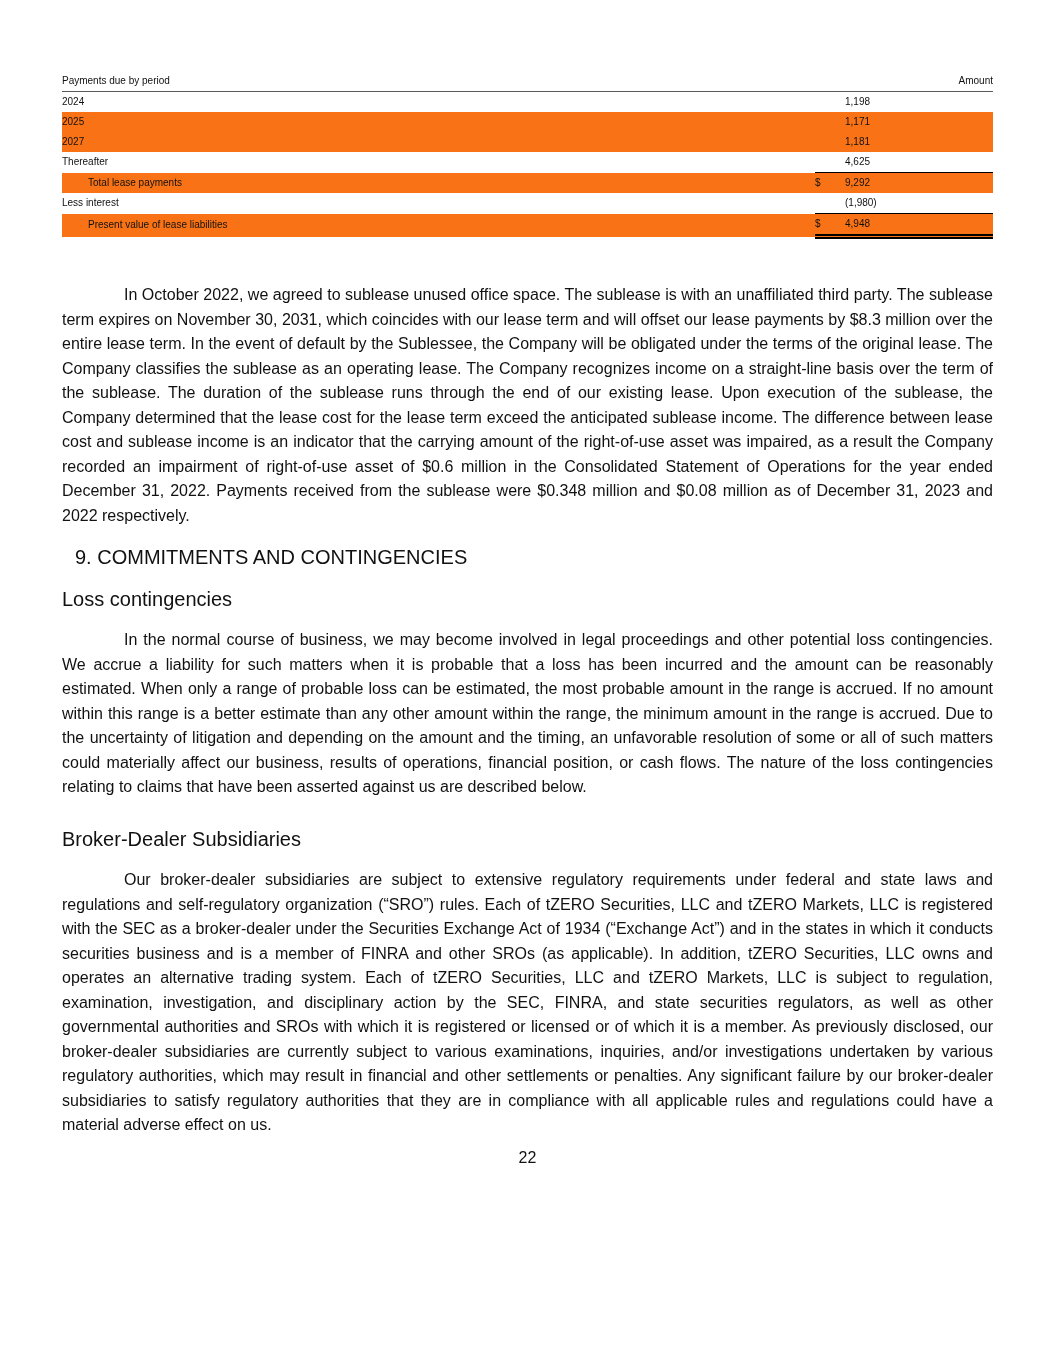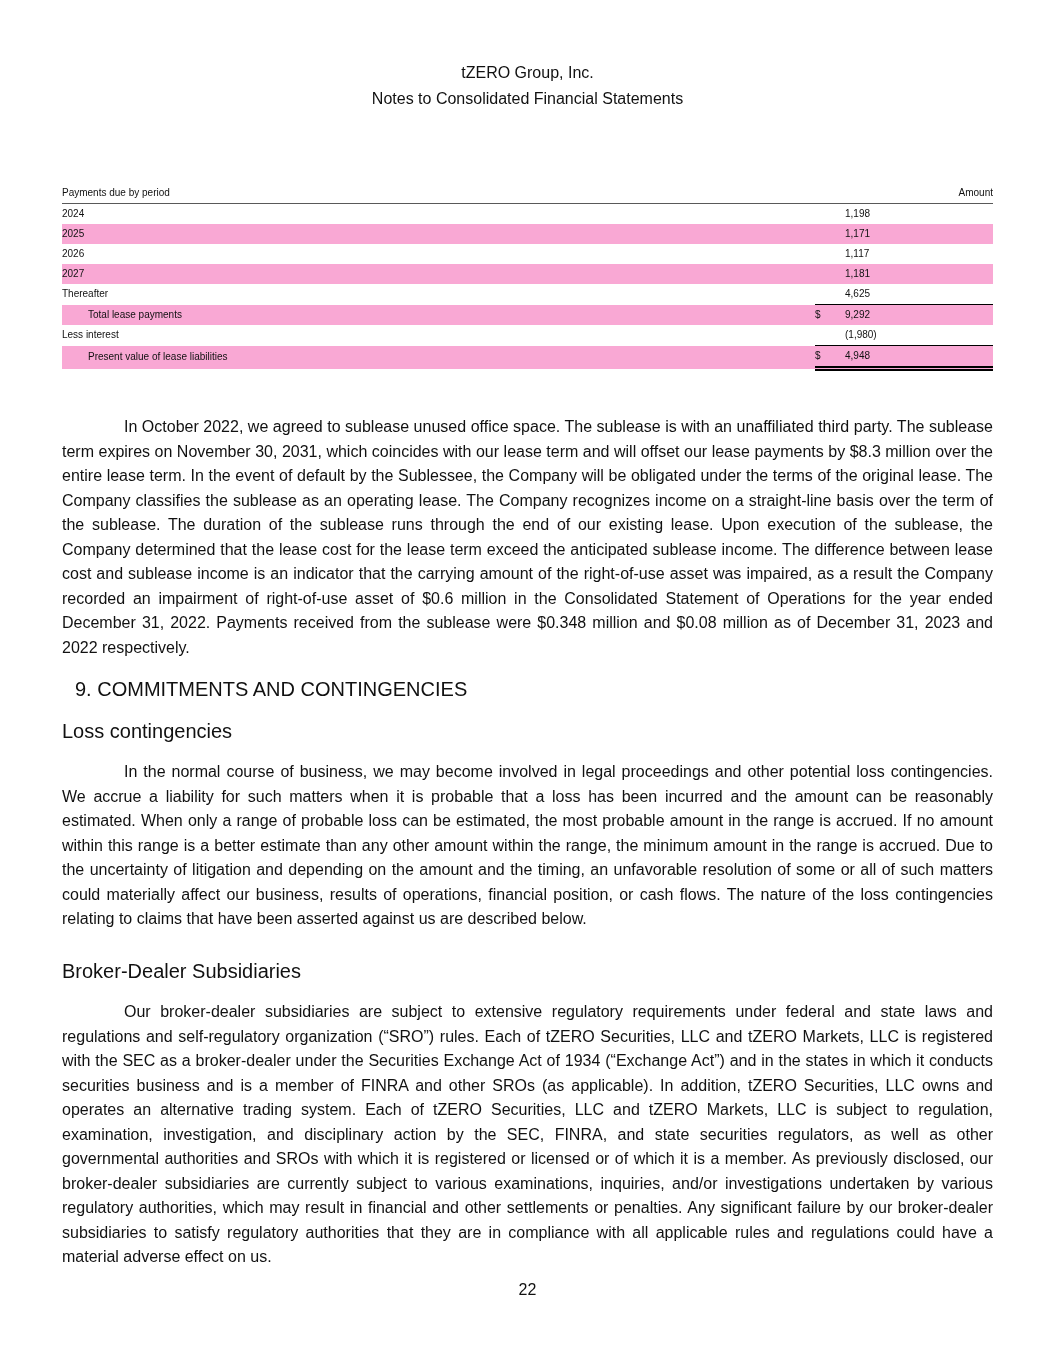--- a/index.html
+++ b/index.html
@@ -35,21 +35,21 @@
     height: 20px;
     line-height: 20px;
     white-space: nowrap;
     overflow: visible;
   }
   table.lease .hdr th { border-bottom: 1px solid #595959; height: 19px; }
   table.lease .hdr th.amount-hdr { text-align: right; }
   td.label  { padding-left: 2px; }
   td.label.indent { padding-left: 26px; }
   td.amount { text-align: right; padding-right: 10px; }
-  tr.band td { background: #f9a8d4; }
+  tr.band td { background: #f97316; }
   tr.rule-under td.dollar, tr.rule-under td.amount { border-bottom: 1.5px solid #000; }
   tr.rule-double td.dollar, tr.rule-double td.amount { border-bottom: 5px double #000; }
 
   
   p.body {
     width: 931px;
     margin: 17px 0 0 0;
     font-size: 16px;
     line-height: 24.5px;
     text-align: justify;
@@ -66,24 +66,20 @@
   .heading.broker { margin-top: 27px; }
 
   .page-number { margin-top: 8px; text-align: center; font-size: 16px; line-height: 24px; }
 </style>
 </head>
 <body>
 
 <div class="page">
   <div class="content">
 
-    <div class="doc-header">
-      <div>tZERO Group, Inc.</div>
-      <div>Notes to Consolidated Financial Statements</div>
-    </div>
 
     <table class="lease">
       <colgroup>
         <col class="c-label">
           <col class="c-dollar">
           <col class="c-amount">
       </colgroup>
       <tbody>
         <tr class="hdr">
           <th>Payments due by period</th>
@@ -91,25 +87,20 @@
         </tr>
         <tr>
           <td class="label">2024</td>
           <td class="dollar"></td>
           <td class="amount">1,198</td>
         </tr>
         <tr class="band">
           <td class="label">2025</td>
           <td class="dollar"></td>
           <td class="amount">1,171</td>
-        </tr>
-        <tr>
-          <td class="label">2026</td>
-          <td class="dollar"></td>
-          <td class="amount">1,117</td>
         </tr>
         <tr class="band">
           <td class="label">2027</td>
           <td class="dollar"></td>
           <td class="amount">1,181</td>
         </tr>
         <tr class="rule-under">
           <td class="label">Thereafter</td>
           <td class="dollar"></td>
           <td class="amount">4,625</td>

